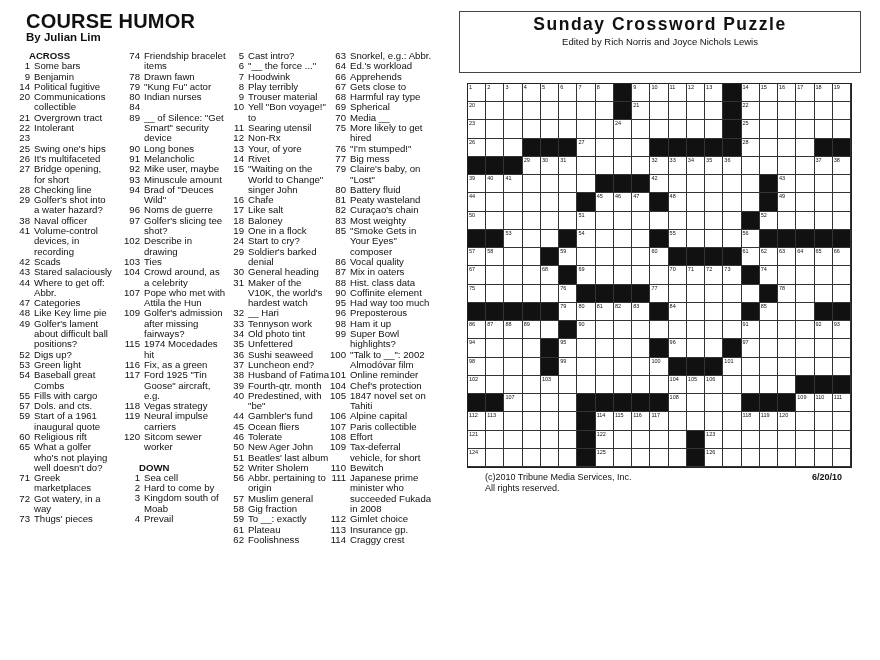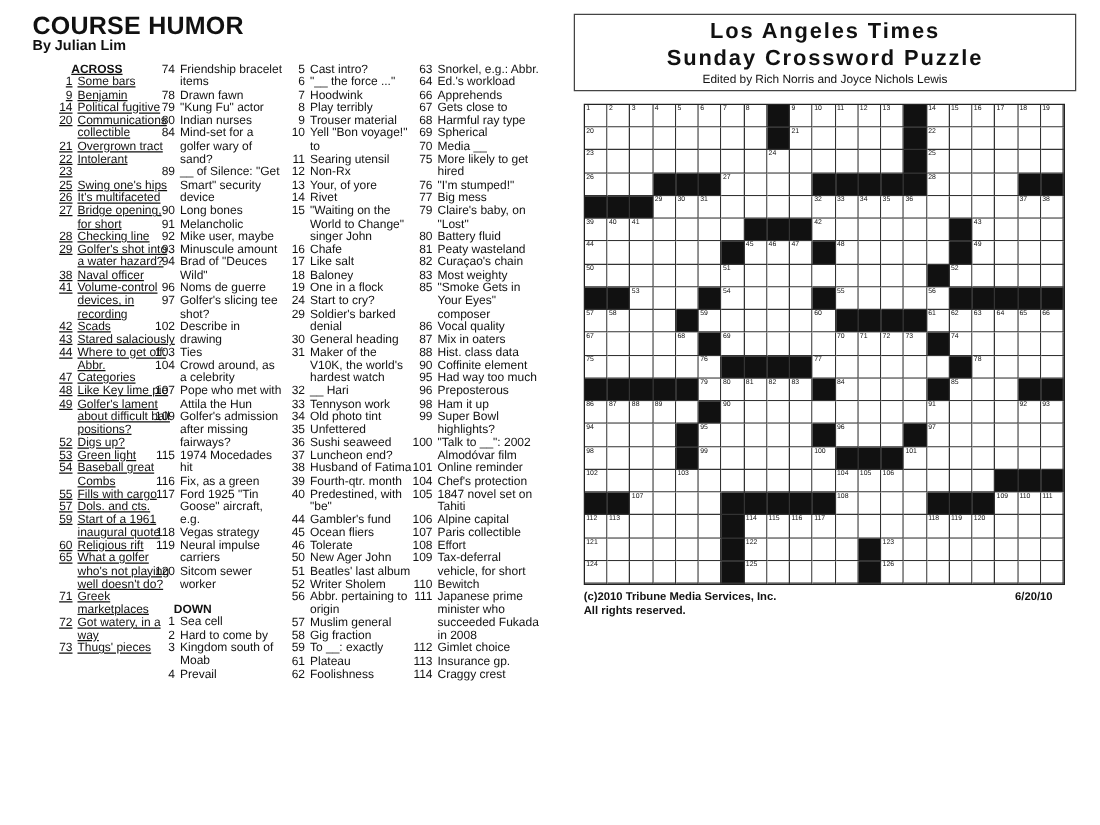--- a/index.html
+++ b/index.html
@@ -1,36 +1,36 @@
 <!DOCTYPE html>
 <html><head>
 <meta charset="utf-8">
 <style>
   html,body{margin:0;padding:0;background:#fff;}
   body{width:880px;height:660px;position:relative;overflow:hidden;font-family:"Liberation Sans",sans-serif;color:#111;}
   .title{position:absolute;left:26px;top:10px;font-size:20px;font-weight:bold;letter-spacing:0.2px;}
   .byline{position:absolute;left:26px;top:31px;font-size:11.5px;font-weight:bold;}
   .col{position:absolute;top:51px;font-size:9.6px;line-height:10.3px;}
-  .col1{left:40px;width:100px;text-decoration:underline;}
+  .col1{left:12px;width:100px;}
   .col2{left:122px;width:104px;}
   .col3{left:226px;width:104px;}
   .col4{left:328px;width:105px;}
   .clue{display:flex;}
   .clue .num{width:18px;text-align:right;padding-right:4px;flex:none;}
   .clue .txt{flex:1;}
   .hdr{font-weight:bold;padding-left:17px;}
   .gap{height:10px;}
   .headbox{position:absolute;left:459px;top:11px;width:400px;height:60px;border:1.5px solid #444;text-align:center;}
   .h1{font-size:17.5px;font-weight:bold;letter-spacing:1.5px;margin-top:2px;line-height:20px;}
   .h2{font-size:9.5px;margin-top:2px;}
   .grid{position:absolute;left:467px;top:83px;width:385px;height:385px;display:grid;grid-template-columns:repeat(21,1fr);grid-template-rows:repeat(21,1fr);border:1px solid #222;box-sizing:border-box;}
   .cell{border-right:1px solid #333;border-bottom:1px solid #333;position:relative;background:#fff;box-sizing:border-box;}
   .cell.b{background:#111;}
   .cell .n{position:absolute;left:1px;top:0px;font-size:5.5px;line-height:6px;}
-  .foot{position:absolute;left:467px;top:472px;font-size:9px;font-weight:bold;line-height:11px;}
+  .foot{position:absolute;left:485px;top:472px;font-size:9px;font-weight:normal;line-height:11px;}
   .date{position:absolute;left:812px;top:472px;font-size:9px;font-weight:bold;text-align:center;}
 </style>
 </head>
 <body>
 
 <div class="title">COURSE HUMOR</div>
 <div class="byline">By Julian Lim</div>
 
 <div class="col col1" id="c1">
   <div class="hdr">ACROSS</div>
@@ -170,21 +170,20 @@
     <div class="clue">
       <span class="num">79</span>
       <span class="txt">"Kung Fu" actor</span>
     </div>
     <div class="clue">
       <span class="num">80</span>
       <span class="txt">Indian nurses</span>
     </div>
     <div class="clue">
       <span class="num">84</span>
-      <span class="txt">Mind-set for a golfer wary of sand?</span>
     </div>
     <div class="clue">
       <span class="num">89</span>
       <span class="txt">__ of Silence: "Get Smart" security device</span>
     </div>
     <div class="clue">
       <span class="num">90</span>
       <span class="txt">Long bones</span>
     </div>
     <div class="clue">
@@ -581,21 +580,20 @@
       <span class="num">113</span>
       <span class="txt">Insurance gp.</span>
     </div>
     <div class="clue">
       <span class="num">114</span>
       <span class="txt">Craggy crest</span>
     </div>
   </div>
 
 <div class="headbox">
-  <div class="h1">Los Angeles Times</div>
   <div class="h1">Sunday Crossword Puzzle</div>
   <div class="h2">Edited by Rich Norris and Joyce Nichols Lewis</div>
 </div>
 
 <div class="grid" id="grid">
     <div class="cell">
       <span class="n">1</span>
     </div>
     <div class="cell">
       <span class="n">2</span>

